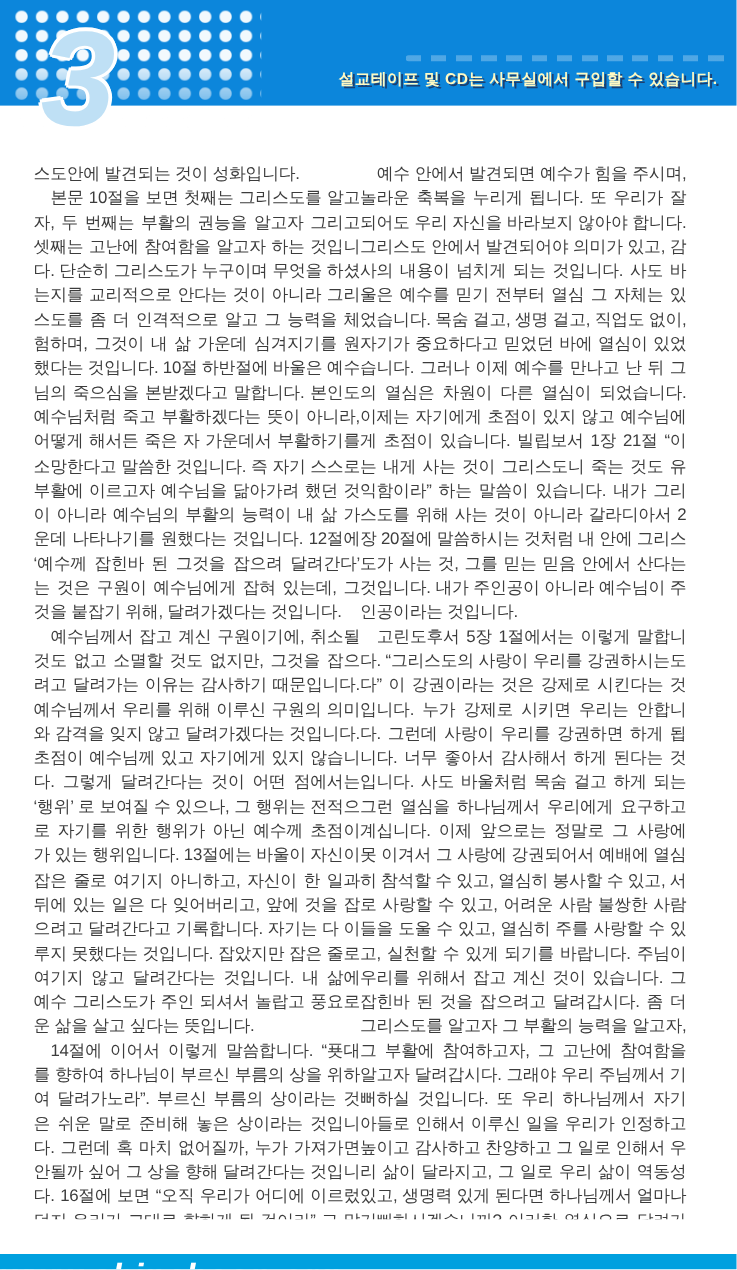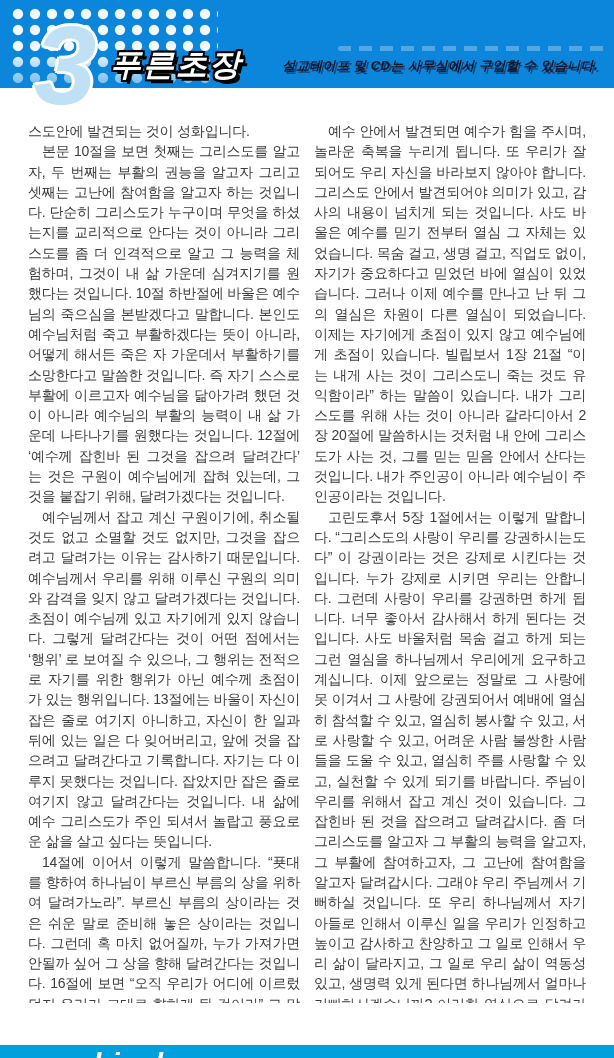--- a/index.html
+++ b/index.html
@@ -62,32 +62,32 @@
     position: absolute; top: 46px; left: 338px;
     width: 272px; height: 5px;
     background-image: repeating-linear-gradient(
       to right,
       rgba(255,255,255,0.28) 0 13px,
       rgba(255,255,255,0) 13px 21px);
     border-radius: 3px;
   }
   .header-notice {
     position: absolute; top: 57px; right: 16px;
-    font-size: 13px; font-weight: bold; font-style: italic;
+    font-size: 13px; font-weight: bold; 
     letter-spacing: 0.4px;
-    color: #0f172a;
+    color: #fef9c3;
     text-shadow: 2px 2px 0 var(--shadow_navy, #1b3f70);
     white-space: nowrap;
   }
 
   
   .content {
-    position: absolute; top: 121px; left: 28px;
+    position: absolute; top: 134px; left: 28px;
     width: 558px; height: 882px;
-    display: flex; gap: 14px;
+    display: flex; 
     overflow: hidden;
   }
   .col { width: 272px; }
   .para {
     margin: 0;
     font-size: 14px;
     line-height: 20.3px;
     letter-spacing: -0.2px;
     text-align: justify;
     word-break: break-all;
@@ -112,21 +112,20 @@
 </style>
 </head>
 <body>
 
 <div class="page">
 
   <header class="banner">
     <div class="dot-pattern"></div>
     <div class="dash-row"></div>
     <div class="issue-number">3</div>
-    <h1 class="page-title">푸른초장</h1>
     <div class="header-notice">설교테이프 및 CD는 사무실에서 구입할 수 있습니다.</div>
   </header>
 
   <main class="content">
     <section class="col">
       <p class="para">스도안에 발견되는 것이 성화입니다.</p>
       <p class="para indent">본문 10절을 보면 첫째는 그리스도를 알고자, 두 번째는 부활의 권능을 알고자 그리고 셋째는 고난에 참여함을 알고자 하는 것입니다. 단순히 그리스도가 누구이며 무엇을 하셨는지를 교리적으로 안다는 것이 아니라 그리스도를 좀 더 인격적으로 알고 그 능력을 체험하며, 그것이 내 삶 가운데 심겨지기를 원했다는 것입니다. 10절 하반절에 바울은 예수님의 죽으심을 본받겠다고 말합니다. 본인도 예수님처럼 죽고 부활하겠다는 뜻이 아니라, 어떻게 해서든 죽은 자 가운데서 부활하기를 소망한다고 말씀한 것입니다. 즉 자기 스스로 부활에 이르고자 예수님을 닮아가려 했던 것이 아니라 예수님의 부활의 능력이 내 삶 가운데 나타나기를 원했다는 것입니다. 12절에 ‘예수께 잡힌바 된 그것을 잡으려 달려간다’ 는 것은 구원이 예수님에게 잡혀 있는데, 그것을 붙잡기 위해, 달려가겠다는 것입니다.</p>
       <p class="para indent">예수님께서 잡고 계신 구원이기에, 취소될 것도 없고 소멸할 것도 없지만, 그것을 잡으려고 달려가는 이유는 감사하기 때문입니다. 예수님께서 우리를 위해 이루신 구원의 의미와 감격을 잊지 않고 달려가겠다는 것입니다. 초점이 예수님께 있고 자기에게 있지 않습니다. 그렇게 달려간다는 것이 어떤 점에서는 ‘행위’ 로 보여질 수 있으나, 그 행위는 전적으로 자기를 위한 행위가 아닌 예수께 초점이 가 있는 행위입니다. 13절에는 바울이 자신이 잡은 줄로 여기지 아니하고, 자신이 한 일과 뒤에 있는 일은 다 잊어버리고, 앞에 것을 잡으려고 달려간다고 기록합니다. 자기는 다 이루지 못했다는 것입니다. 잡았지만 잡은 줄로 여기지 않고 달려간다는 것입니다. 내 삶에 예수 그리스도가 주인 되셔서 놀랍고 풍요로운 삶을 살고 싶다는 뜻입니다.</p>
       <p class="para indent">14절에 이어서 이렇게 말씀합니다. “푯대를 향하여 하나님이 부르신 부름의 상을 위하여 달려가노라”. 부르신 부름의 상이라는 것은 쉬운 말로 준비해 놓은 상이라는 것입니다. 그런데 혹 마치 없어질까, 누가 가져가면 안될까 싶어 그 상을 향해 달려간다는 것입니다. 16절에 보면 “오직 우리가 어디에 이르렀던지 우리가 그대로 향하게 될 것이라” 고 말씀합니다. 여기에서 ‘그대로’ 는 ‘같은 방법으로, 같은 식으로’ 그런 뜻입니다. 우리는 서로 신앙의 연도도 다르고, 신앙의 상태나 수준도 다르지만 주님을 향해</p>
     </section>

